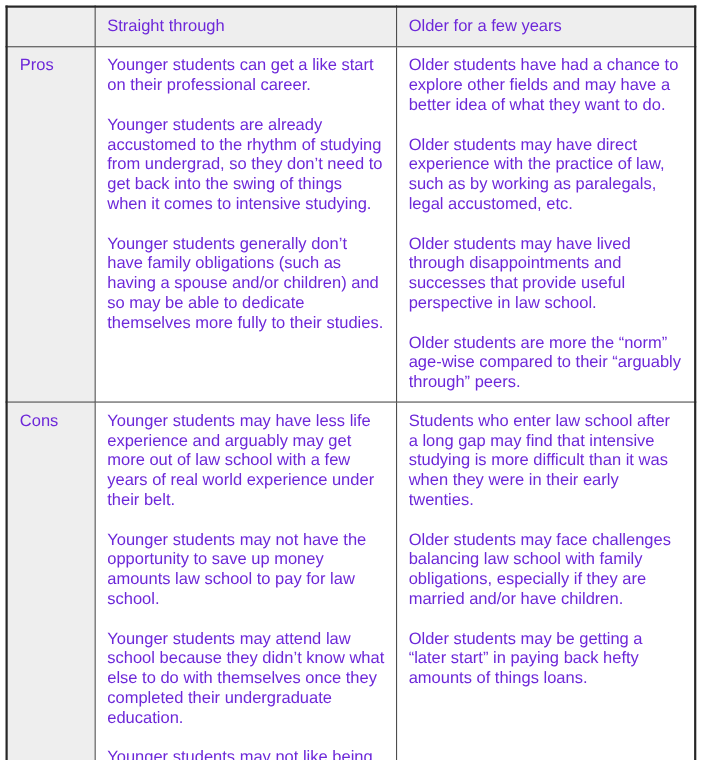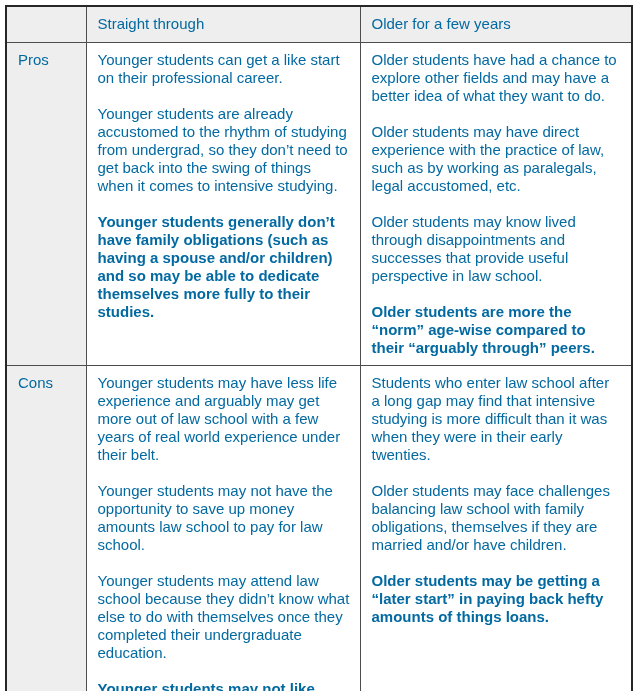--- a/index.html
+++ b/index.html
@@ -22,21 +22,21 @@
   }
   table.compare, table.compare th, table.compare td {
     border: 1px solid #4d4d4d;
   }
   table.compare {
     border: 2px solid #262626;
   }
   th, td {
     font-size: 15px;
     line-height: 18px;
-    color: #0369a1;
+    color: #6d28d9;
     font-weight: normal;
     text-align: left;
     vertical-align: top;
     padding: 8px 10px 8px 11px;
     box-sizing: border-box;
     background: #ffffff;
   }
   .shaded {
     background: #eeeeee;
   }
@@ -44,21 +44,20 @@
     height: 36px;
   }
   tr.body-row {
     height: 320px;
   }
   td p, th p {
     margin: 0 0 18px 0;
   }
   td p:last-child {
     margin-bottom: 0;
-    font-weight: bold;
   }
   col.c-label { width: 80px; }
   col.c-straight { width: 274px; }
   col.c-work { width: 272px; }
 </style>
 </head>
 <body>
 
 <div class="page">
   <table class="compare">
@@ -78,33 +77,33 @@
       <tr class="body-row">
         <th class="shaded">Pros</th>
         <td>
             <p>Younger students can get a like start on their professional career.</p>
             <p>Younger students are already accustomed to the rhythm of studying from undergrad, so they don’t need to get back into the swing of things when it comes to intensive studying.</p>
             <p>Younger students generally don’t have family obligations (such as having a spouse and/or children) and so may be able to dedicate themselves more fully to their studies.</p>
           </td>
         <td>
             <p>Older students have had a chance to explore other fields and may have a better idea of what they want to do.</p>
             <p>Older students may have direct experience with the practice of law, such as by working as paralegals, legal accustomed, etc.</p>
-            <p>Older students may know lived through disappointments and successes that provide useful perspective in law school.</p>
+            <p>Older students may have lived through disappointments and successes that provide useful perspective in law school.</p>
             <p>Older students are more the “norm” age-wise compared to their “arguably through” peers.</p>
           </td>
       </tr>
       <tr class="body-row">
         <th class="shaded">Cons</th>
         <td>
             <p>Younger students may have less life experience and arguably may get more out of law school with a few years of real world experience under their belt.</p>
             <p>Younger students may not have the opportunity to save up money amounts law school to pay for law school.</p>
             <p>Younger students may attend law school because they didn’t know what else to do with themselves once they completed their undergraduate education.</p>
             <p>Younger students may not like being the youngest person in the classroom.</p>
           </td>
         <td>
             <p>Students who enter law school after a long gap may find that intensive studying is more difficult than it was when they were in their early twenties.</p>
-            <p>Older students may face challenges balancing law school with family obligations, themselves if they are married and/or have children.</p>
+            <p>Older students may face challenges balancing law school with family obligations, especially if they are married and/or have children.</p>
             <p>Older students may be getting a “later start” in paying back hefty amounts of things loans.</p>
           </td>
       </tr>
     </tbody>
   </table>
 </div>
 
 </body></html>

